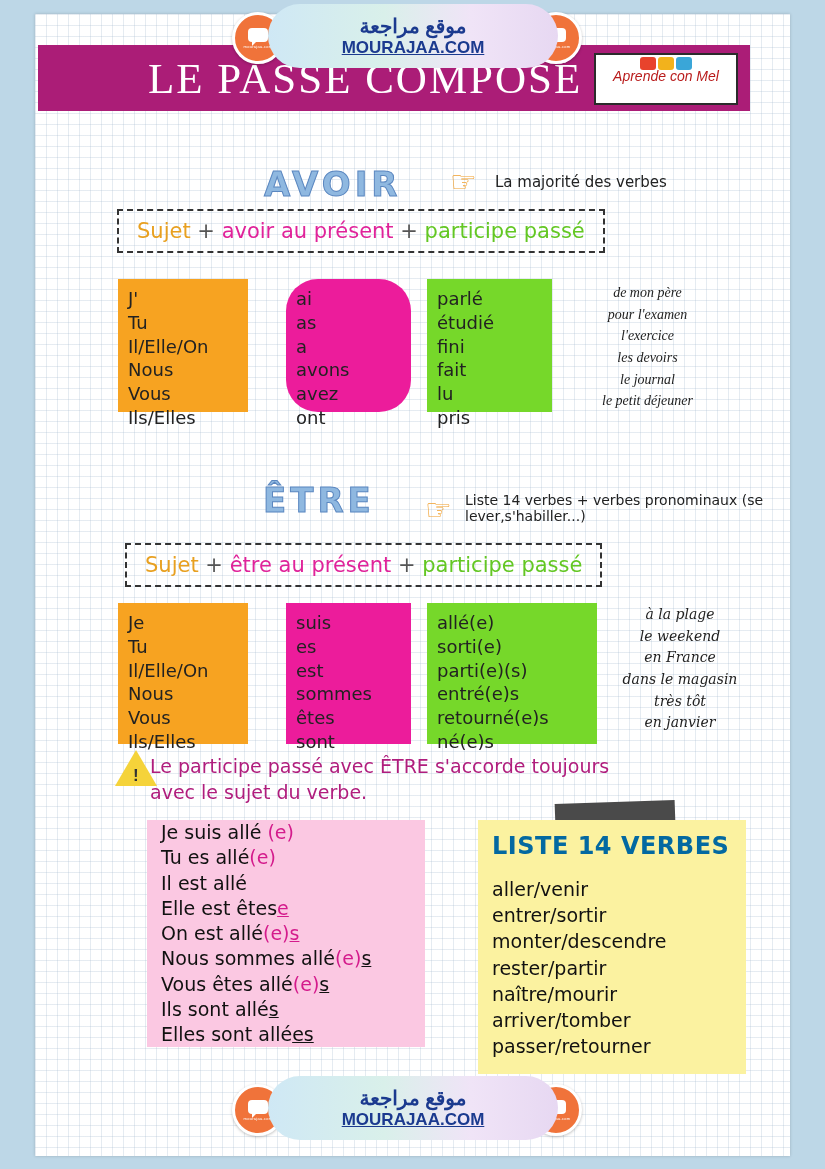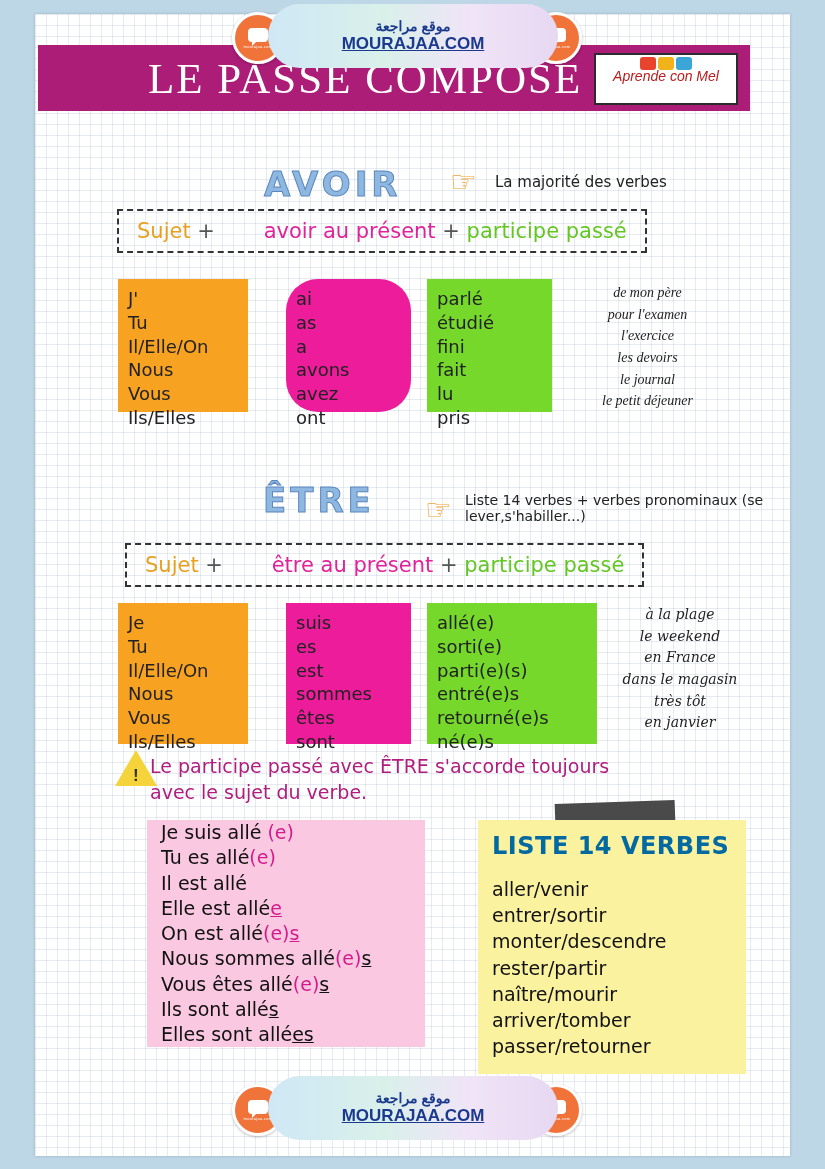--- a/index.html
+++ b/index.html
@@ -22,21 +22,21 @@
   .wm{
     position:absolute;z-index:30;
     display:flex;align-items:center;justify-content:center;
     width:290px;height:64px;left:268px;
     background:linear-gradient(90deg,#cfe8f5 0%,#d9f0ea 40%,#f0e4f7 70%,#e7d8f2 100%);
     border-radius:34px;
   }
   .wm.top{top:4px;}
   .wm.bottom{top:1076px;}
   .wm-text{text-align:center;line-height:1.12;}
-  .wm-ar{font-size:14px;color:#1b3a8f;font-weight:bold;}
+  .wm-ar{font-size:20px;color:#1b3a8f;font-weight:bold;}
   .wm-url{font-size:17px;color:#1b3a8f;font-weight:bold;text-decoration:underline;}
   .wm-badge{
     position:absolute;width:46px;height:46px;border-radius:50%;
     background:#f0733a;border:3px solid #ffffff;
     display:flex;flex-direction:column;align-items:center;justify-content:center;
     box-shadow:0 1px 3px rgba(0,0,0,.25);
   }
   .wm-badge .bubble{
     width:20px;height:14px;background:#fff;border-radius:4px;position:relative;
   }
@@ -76,21 +76,21 @@
   }
   .hand-icon{position:absolute;font-size:30px;color:#f0a030;}
   .sect-note{position:absolute;font-size:15px;color:#222;font-family:"DejaVu Sans", sans-serif;line-height:1.15;}
 
   .formula{
     position:absolute;border:2px dashed #333;padding:8px 18px;
     font-size:21px;font-family:"DejaVu Sans", sans-serif;white-space:nowrap;
   }
   .f-subj{color:#e8a020;}
   .f-plus{color:#555;}
-  .f-aux{color:#e0239a;padding-left:42px;}
+  .f-aux{color:#e0239a;}
   .f-pp{color:#63c723;}
 
   .box{position:absolute;padding:8px 10px;font-size:18px;line-height:1.32;
        font-family:"DejaVu Sans", sans-serif;color:#222;white-space:pre-line;}
   .box-orange{background:#f7a321;}
   .box-pink{background:#ec1c9b;}
   .box-green{background:#76d82a;}
   .cursive{
     position:absolute;font-family:"DejaVu Serif", serif;font-style:italic;
     font-size:14px;color:#222;line-height:1.55;text-align:center;white-space:pre-line;
@@ -219,21 +219,21 @@
 
   <div class="warn-tri" style="left:80px;top:736px;"></div>
   <div class="warn-ex" style="left:98px;top:752px;">!</div>
   <div class="warn-text" style="left:115px;top:740px;width:560px;">Le participe passé avec ÊTRE s'accorde toujours
 avec le sujet du verbe.</div>
 
   <div class="examples" style="left:112px;top:806px;width:250px;">
     <div><span>Je suis allé </span><span class="ex-hl">(e)</span></div>
     <div><span>Tu es allé</span><span class="ex-hl">(e)</span></div>
     <div><span>Il est allé</span></div>
-    <div><span>Elle est allé</span><span class="ex-hl u">e</span></div>
+    <div><span>Elle est êtes</span><span class="ex-hl u">e</span></div>
     <div><span>On est allé</span><span class="ex-hl">(e)</span><span class="ex-hl u">s</span></div>
     <div><span>Nous sommes allé</span><span class="ex-hl">(e)</span><span class="u">s</span></div>
     <div><span>Vous êtes allé</span><span class="ex-hl">(e)</span><span class="u">s</span></div>
     <div><span>Ils sont allé</span><span class="u">s</span></div>
     <div><span>Elles sont allé</span><span class="u">es</span></div>
   </div>
 
   <div class="note-tape" style="left:520px;top:788px;"></div>
   <div class="note" style="left:443px;top:806px;width:240px;">
     <div class="note-title">LISTE 14 VERBES</div>

